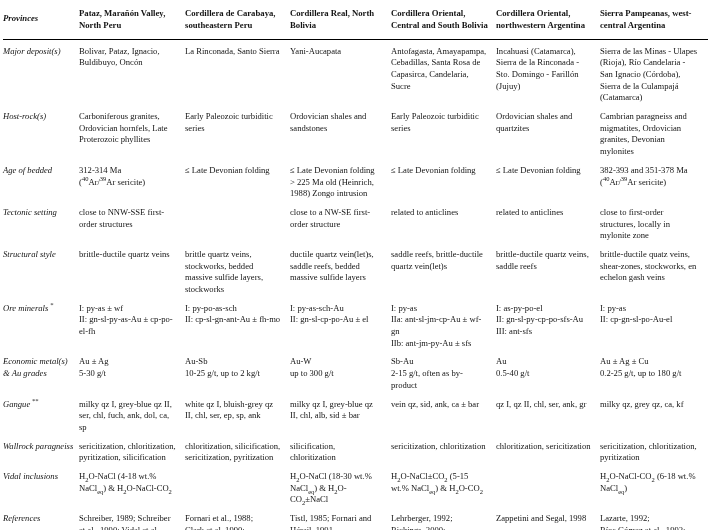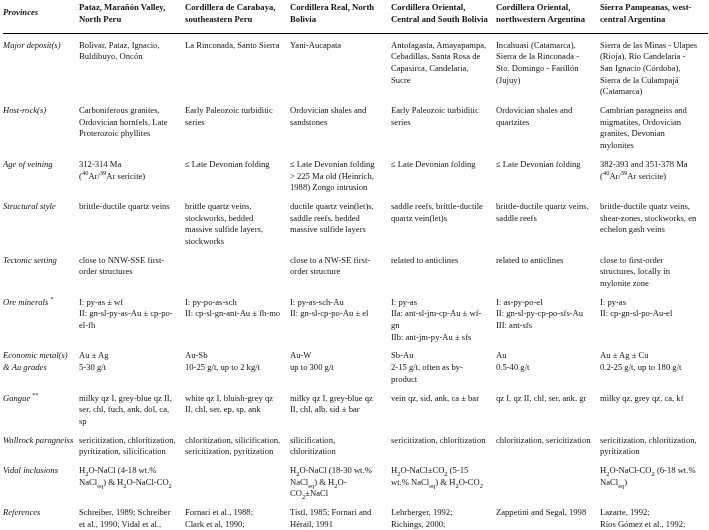--- a/index.html
+++ b/index.html
@@ -1,21 +1,21 @@
 <!DOCTYPE html>
 <html><head>
 <meta charset="utf-8">
 <style>
   html,body{margin:0;padding:0;background:#ffffff;}
   body{
     width:709px;height:530px;overflow:hidden;
     font-family:"Liberation Serif","DejaVu Serif",serif;
     color:#141414;-webkit-font-smoothing:antialiased;
   }
-  .page{width:709px;height:396px;box-sizing:border-box;padding:1px 1px 0 3px;}
+  .page{width:709px;height:396px;box-sizing:border-box;padding:7px 1px 0 3px;}
   table.provinces{
     width:705px;border-collapse:collapse;table-layout:fixed;
     font-size:8.6px;line-height:1.36;
     border-bottom:2px solid #000;
   }
   thead tr{border-bottom:1.5px solid #000;}
   th{
     text-align:left;vertical-align:top;font-weight:bold;
     padding:1px 8px 7px 0;font-size:8.7px;
   }
@@ -64,45 +64,45 @@
         <tr>
           <td class="row-label">Host-rock(s)</td>
           <td>Carboniferous granites, Ordovician hornfels, Late Proterozoic phyllites</td>
           <td>Early Paleozoic turbiditic series</td>
           <td>Ordovician shales and sandstones</td>
           <td>Early Paleozoic turbiditic series</td>
           <td>Ordovician shales and quartzites</td>
           <td>Cambrian paragneiss and migmatites, Ordovician granites, Devonian mylonites</td>
         </tr>
         <tr>
-          <td class="row-label">Age of veining</td>
+          <td class="row-label">Age of bedded</td>
           <td>312-314 Ma<br>(<sup>40</sup>Ar/<sup>39</sup>Ar sericite)</td>
           <td>≤ Late Devonian folding</td>
           <td>≤ Late Devonian folding<br>&gt; 225 Ma old (Heinrich, 1988) Zongo intrusion</td>
           <td>≤ Late Devonian folding</td>
           <td>≤ Late Devonian folding</td>
           <td>382-393 and 351-378 Ma<br>(<sup>40</sup>Ar/<sup>39</sup>Ar sericite)</td>
+        </tr>
+        <tr>
+          <td class="row-label">Tectonic setting</td>
+          <td>close to NNW-SSE first-order structures</td>
+          <td></td>
+          <td>close to a NW-SE first-order structure</td>
+          <td>related to anticlines</td>
+          <td>related to anticlines</td>
+          <td>close to first-order structures, locally in mylonite zone</td>
         </tr>
         <tr>
           <td class="row-label">Structural style</td>
           <td>brittle-ductile quartz veins</td>
           <td>brittle quartz veins, stockworks, bedded massive sulfide layers, stockworks</td>
           <td>ductile quartz vein(let)s, saddle reefs, bedded massive sulfide layers</td>
           <td>saddle reefs, brittle-ductile quartz vein(let)s</td>
           <td>brittle-ductile quartz veins, saddle reefs</td>
           <td>brittle-ductile quatz veins, shear-zones, stockworks, en echelon gash veins</td>
-        </tr>
-        <tr>
-          <td class="row-label">Tectonic setting</td>
-          <td>close to NNW-SSE first-order structures</td>
-          <td></td>
-          <td>close to a NW-SE first-order structure</td>
-          <td>related to anticlines</td>
-          <td>related to anticlines</td>
-          <td>close to first-order structures, locally in mylonite zone</td>
         </tr>
         <tr>
           <td class="row-label">Ore minerals<sup> *</sup></td>
           <td>I: py-as ± wf<br>II: gn-sl-py-as-Au ± cp-po-el-fh</td>
           <td>I: py-po-as-sch<br>II: cp-sl-gn-ant-Au ± fh-mo</td>
           <td>I: py-as-sch-Au<br>II: gn-sl-cp-po-Au ± el</td>
           <td>I: py-as<br>IIa: ant-sl-jm-cp-Au ± wf-gn<br>IIb: ant-jm-py-Au ± sfs</td>
           <td>I: as-py-po-el<br>II: gn-sl-py-cp-po-sfs-Au<br>III: ant-sfs</td>
           <td>I: py-as<br>II: cp-gn-sl-po-Au-el</td>
         </tr>

